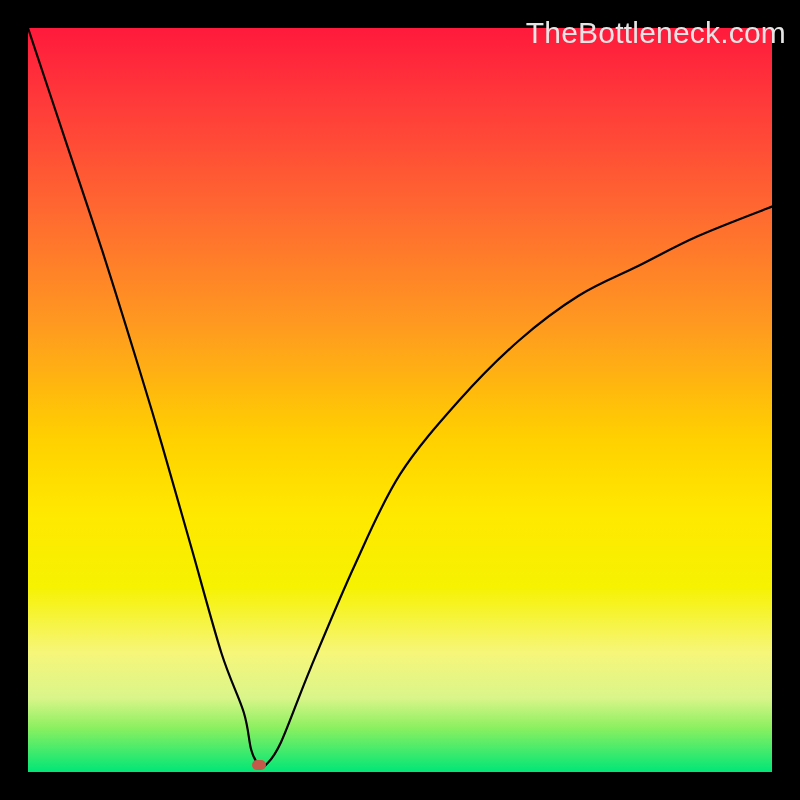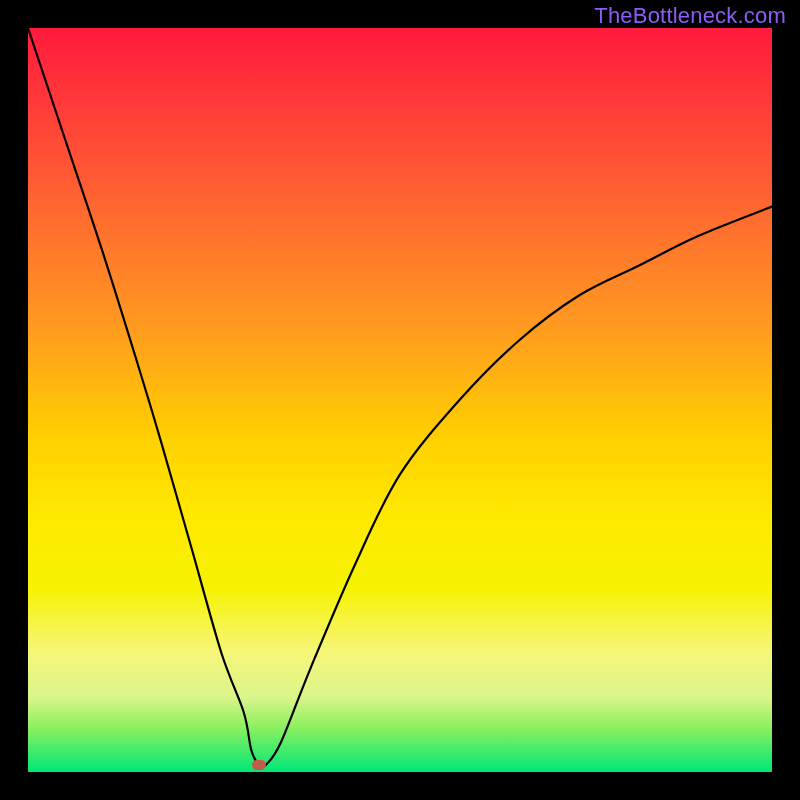--- a/index.html
+++ b/index.html
@@ -11,24 +11,24 @@
     font-family: Arial, Helvetica, sans-serif;
     overflow: hidden;
   }
   .container {
     position: relative;
     width: 800px;
     height: 800px;
   }
   .attribution {
     position: absolute;
-    top: 3px;
+    top: 16px;
     right: 14px;
-    color: #8b5cf6;
-    font-size: 22px;
+    color: #e5e5e5;
+    font-size: 30px;
     letter-spacing: 0.2px;
     z-index: 10;
   }
   .plot {
     position: absolute;
     left: 28px;
     top: 28px;
     width: 744px;
     height: 744px;
   }

